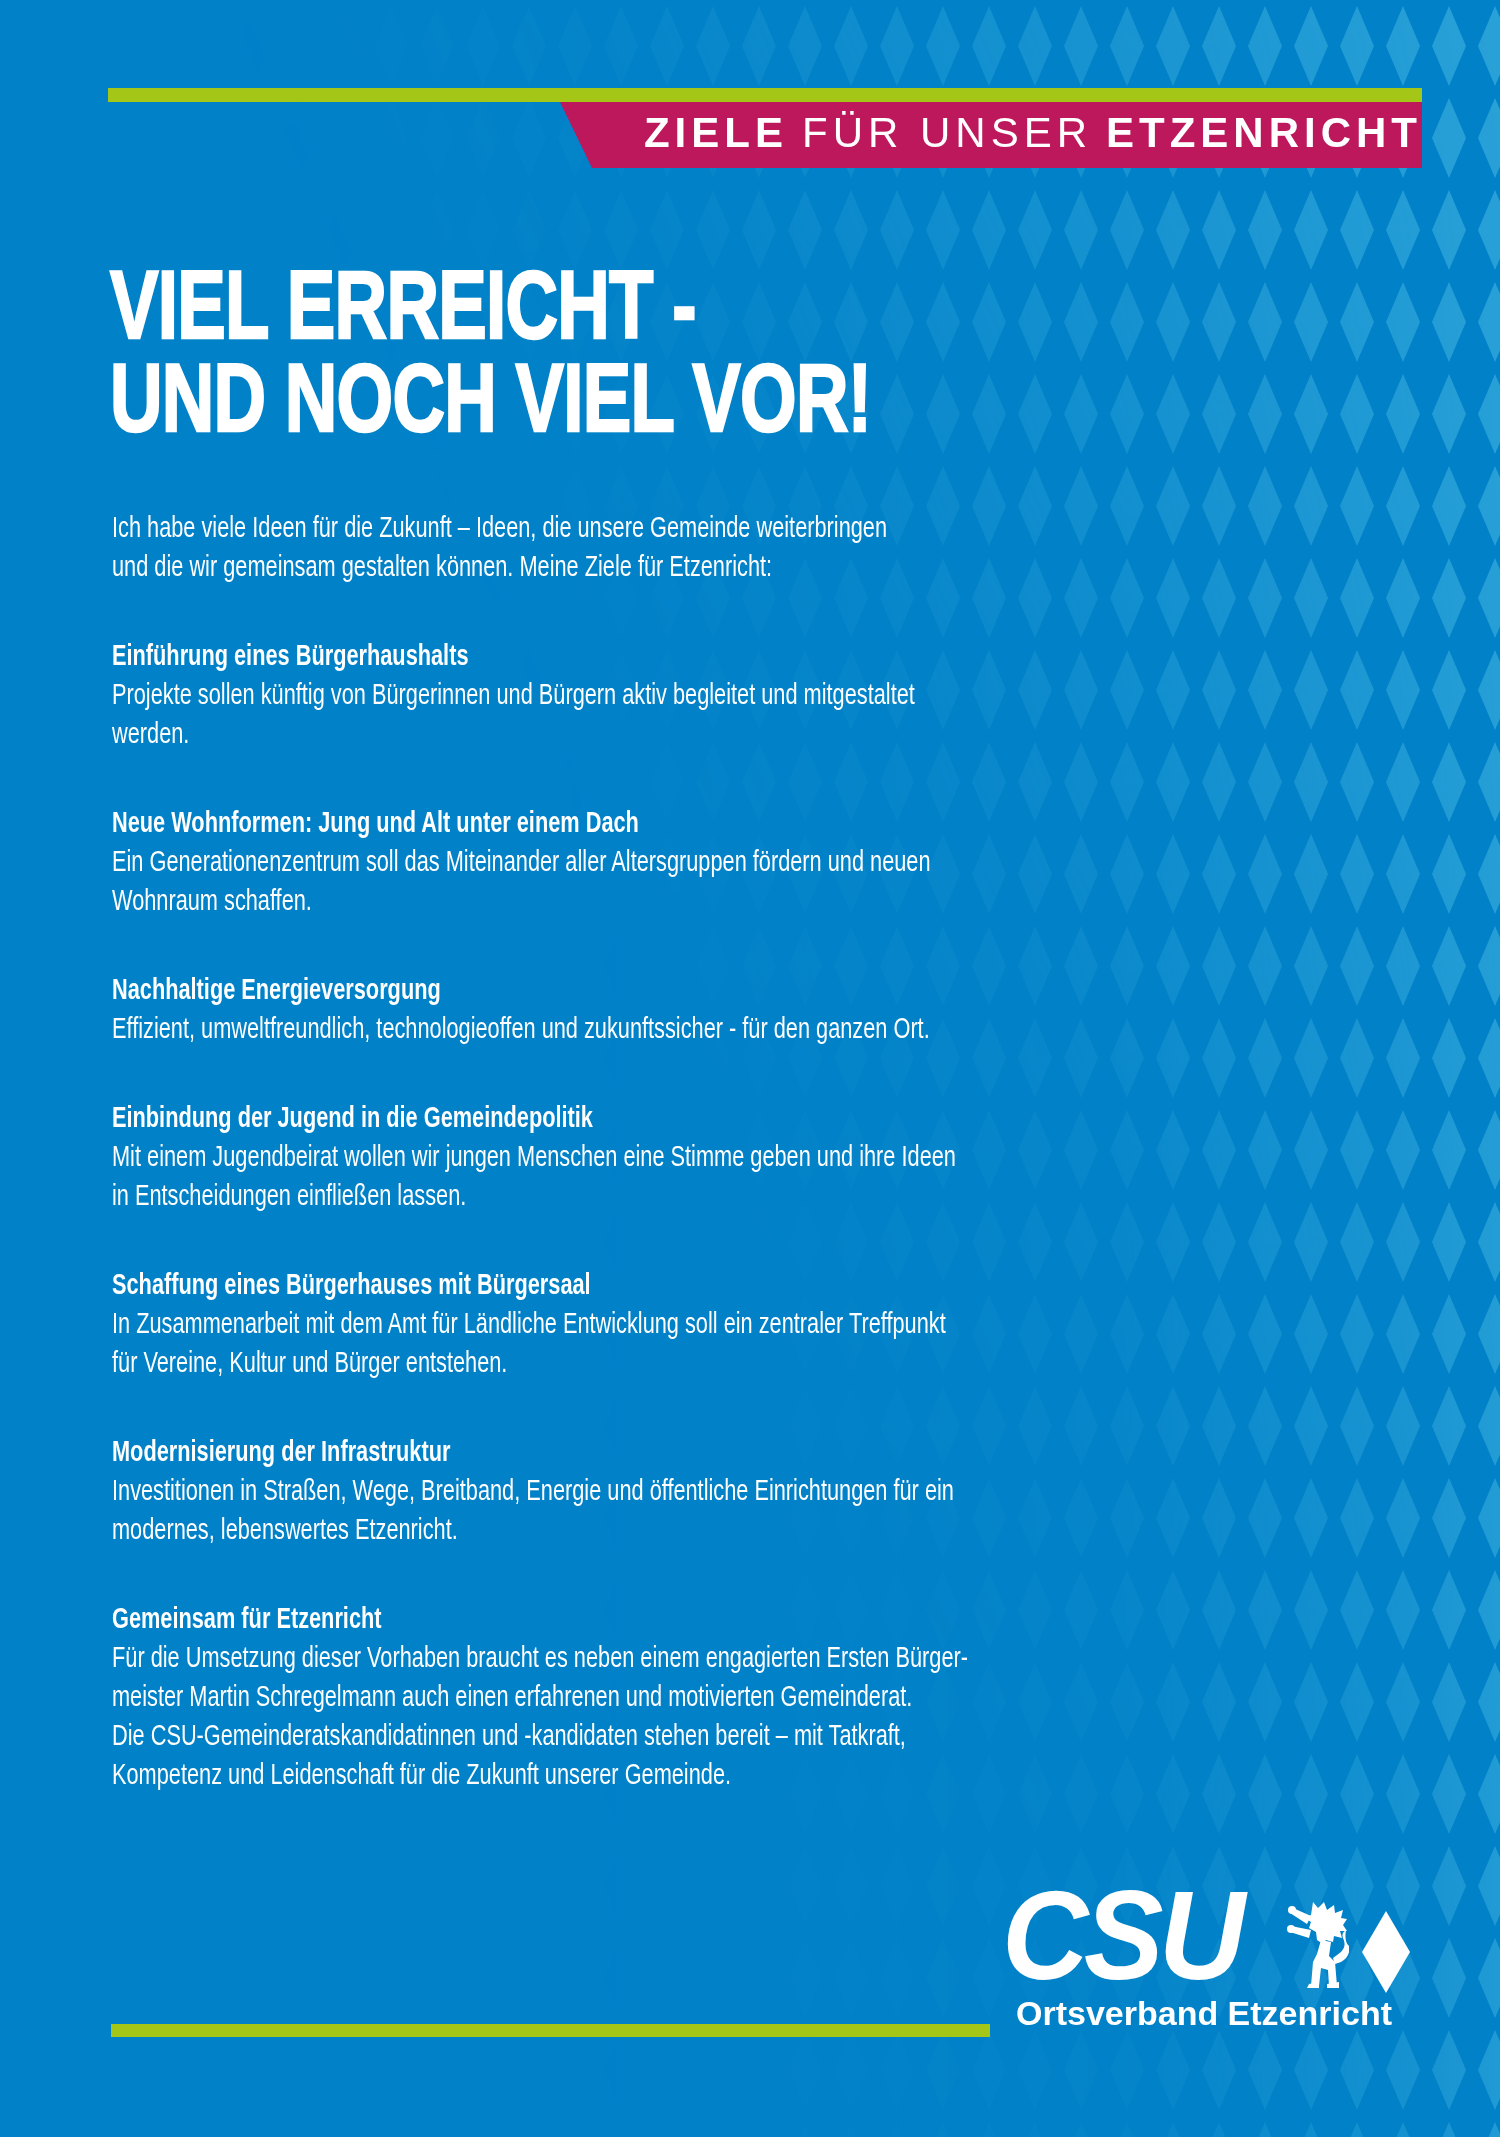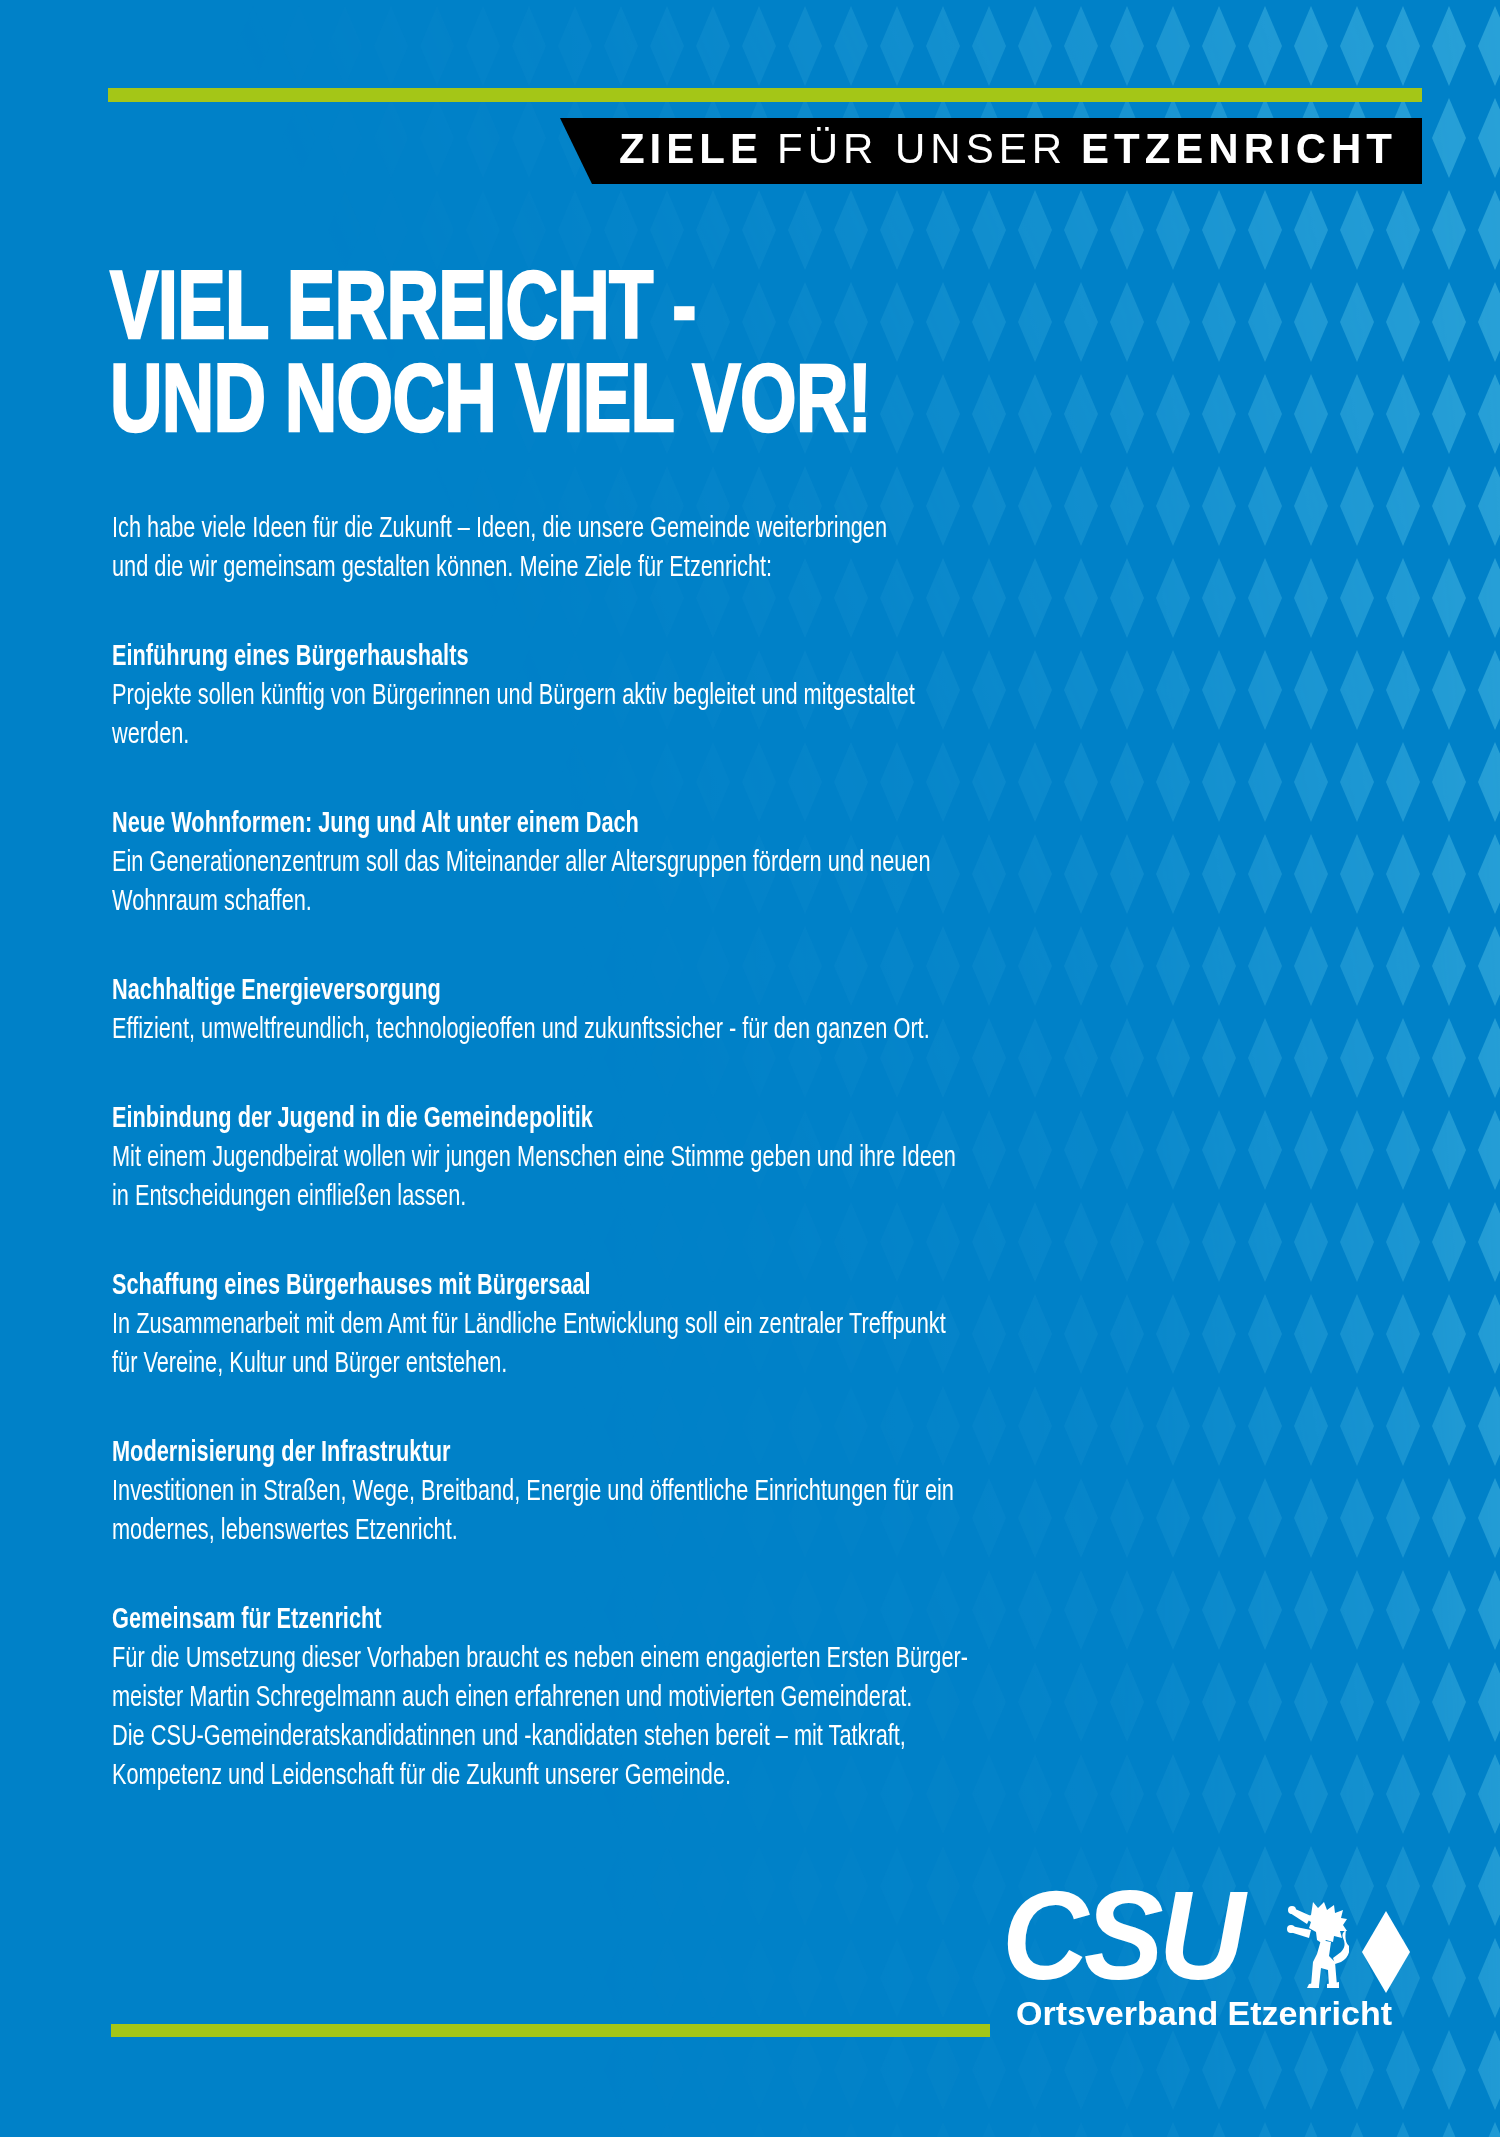--- a/index.html
+++ b/index.html
@@ -14,25 +14,25 @@
   }
   
   #bg-pattern{position:absolute;left:0;top:0;z-index:0;}
 
   
   .banner-strip{
     position:absolute;left:108px;top:88px;width:1314px;height:14px;
     background:#a4c617;z-index:2;
   }
   .banner-band{
-    position:absolute;left:560px;top:118px;width:862px;height:66px;
-    background:#000000;z-index:2;
+    position:absolute;left:560px;top:102px;width:862px;height:66px;
+    background:#be185d;z-index:2;
     clip-path:polygon(0 0,100% 0,100% 100%,32px 100%);
     display:flex;align-items:center;justify-content:flex-end;
-    padding-right:25px;
+    padding-right:0;
   }
   .banner-text{
     font-size:42px;letter-spacing:5px;line-height:62px;
     white-space:nowrap;color:#fff;transform:translateY(-2px);
   }
   .banner-text .bold{font-weight:700;}
   .banner-text .light{font-weight:400;margin:0 14px;}
 
   
   .headline{

